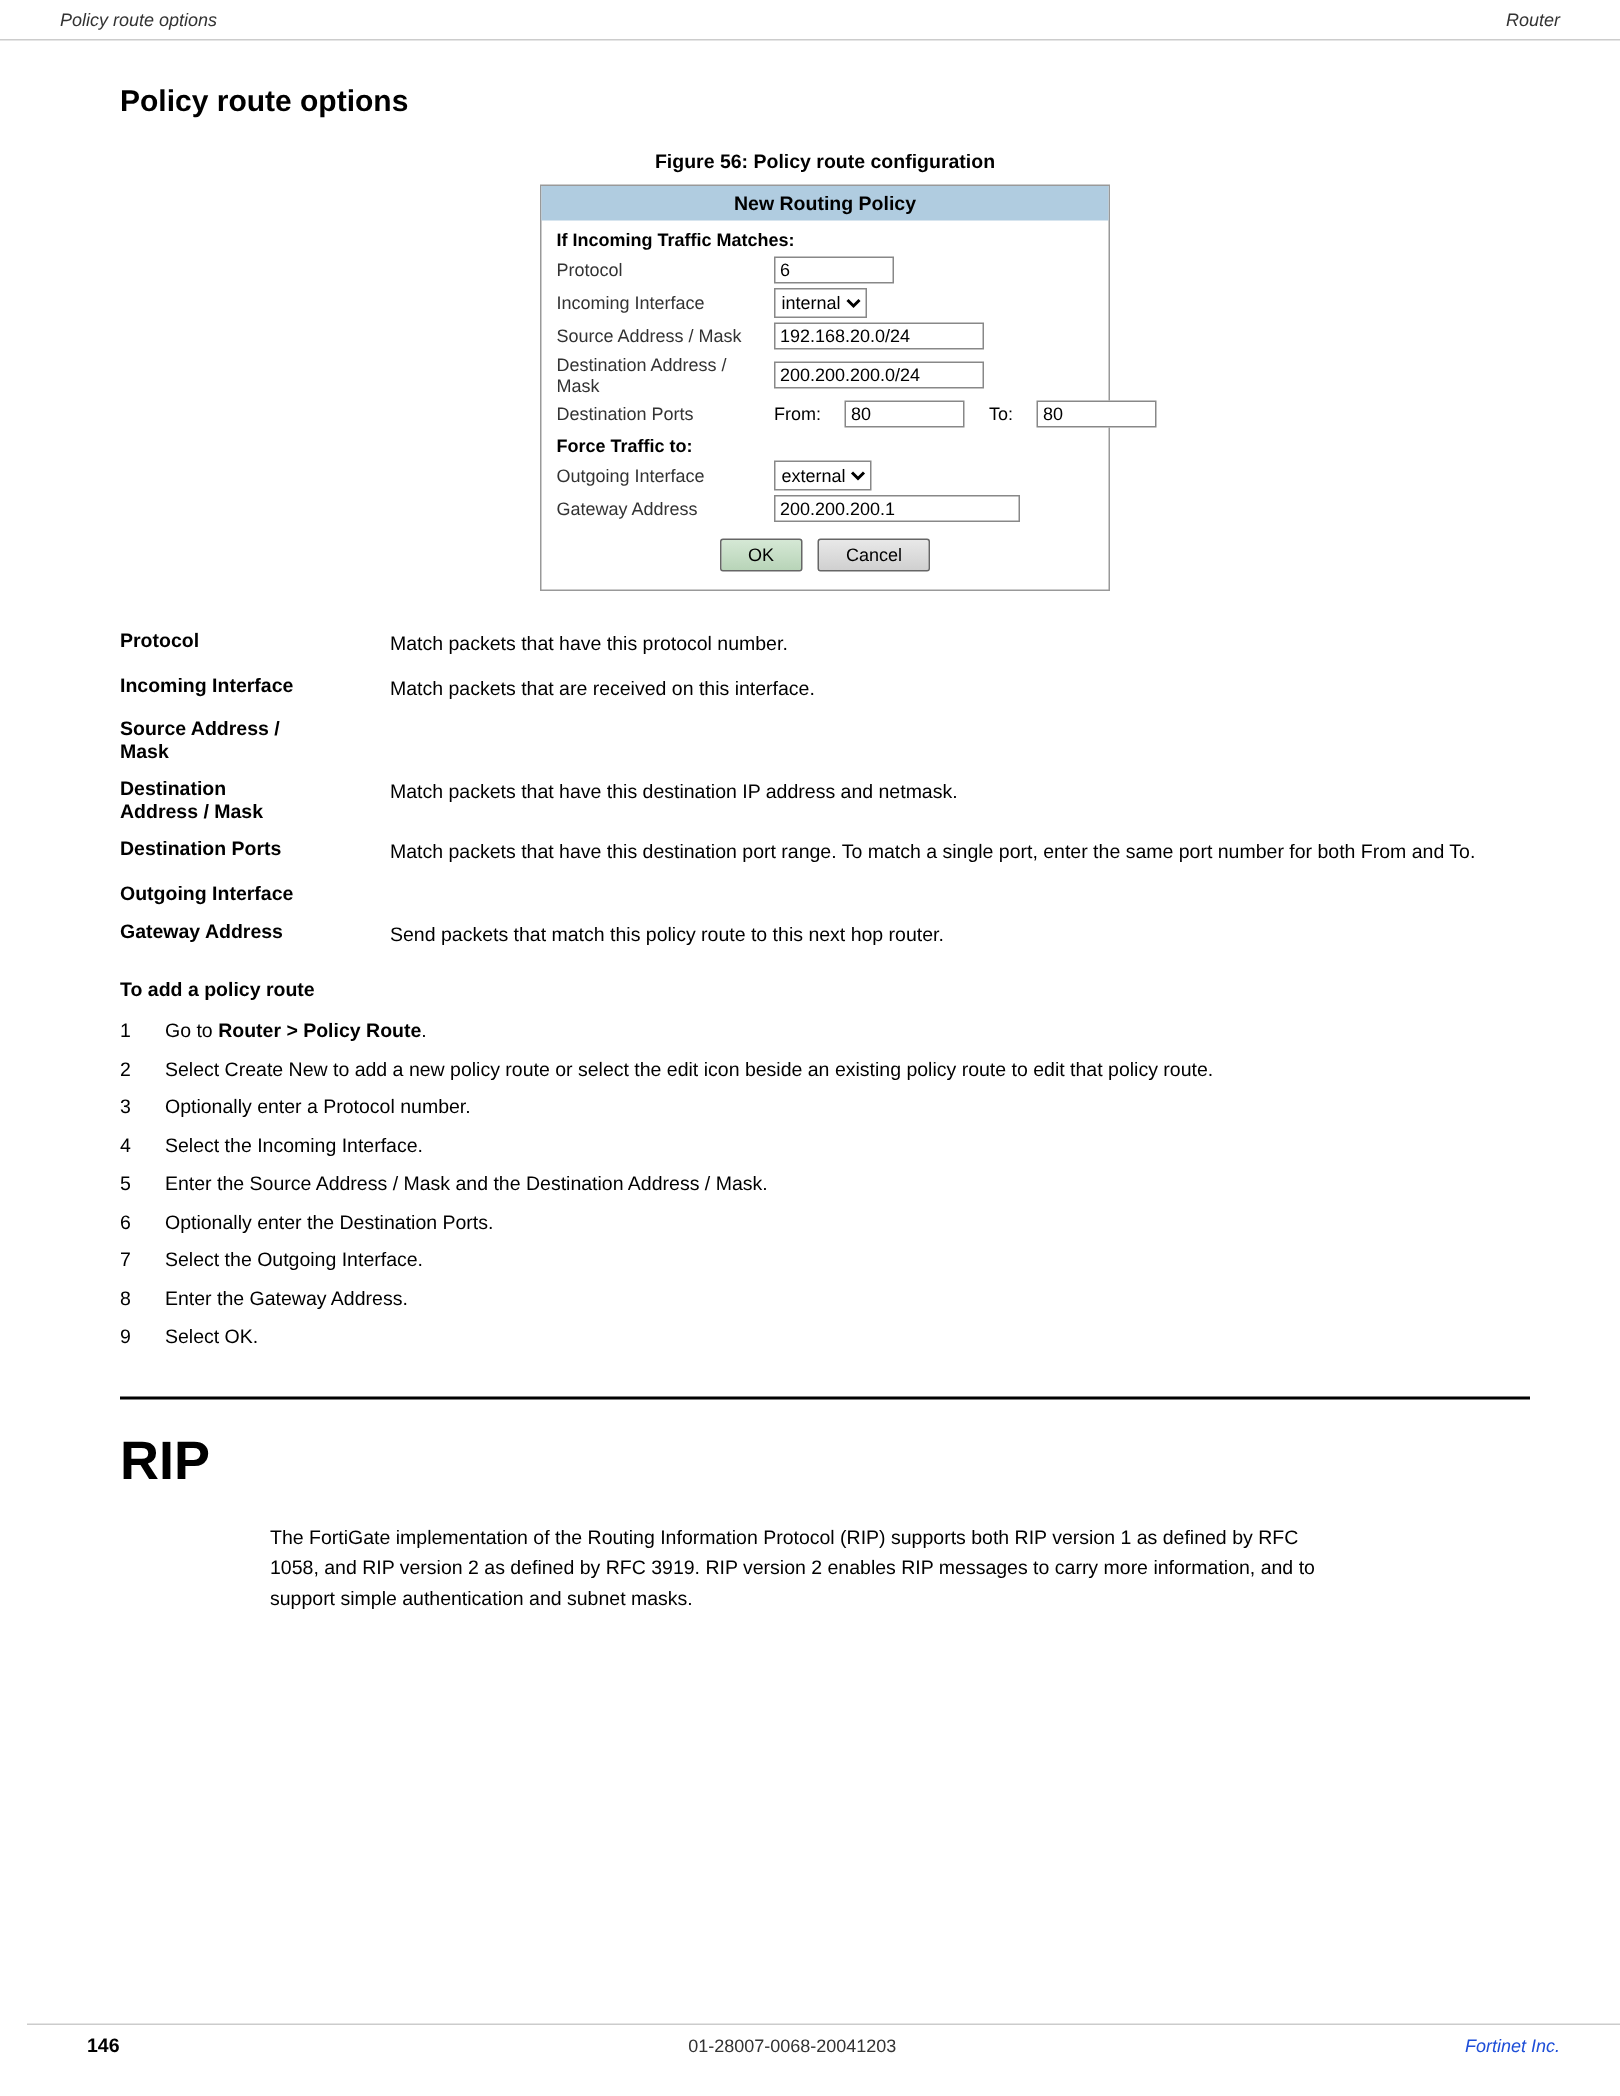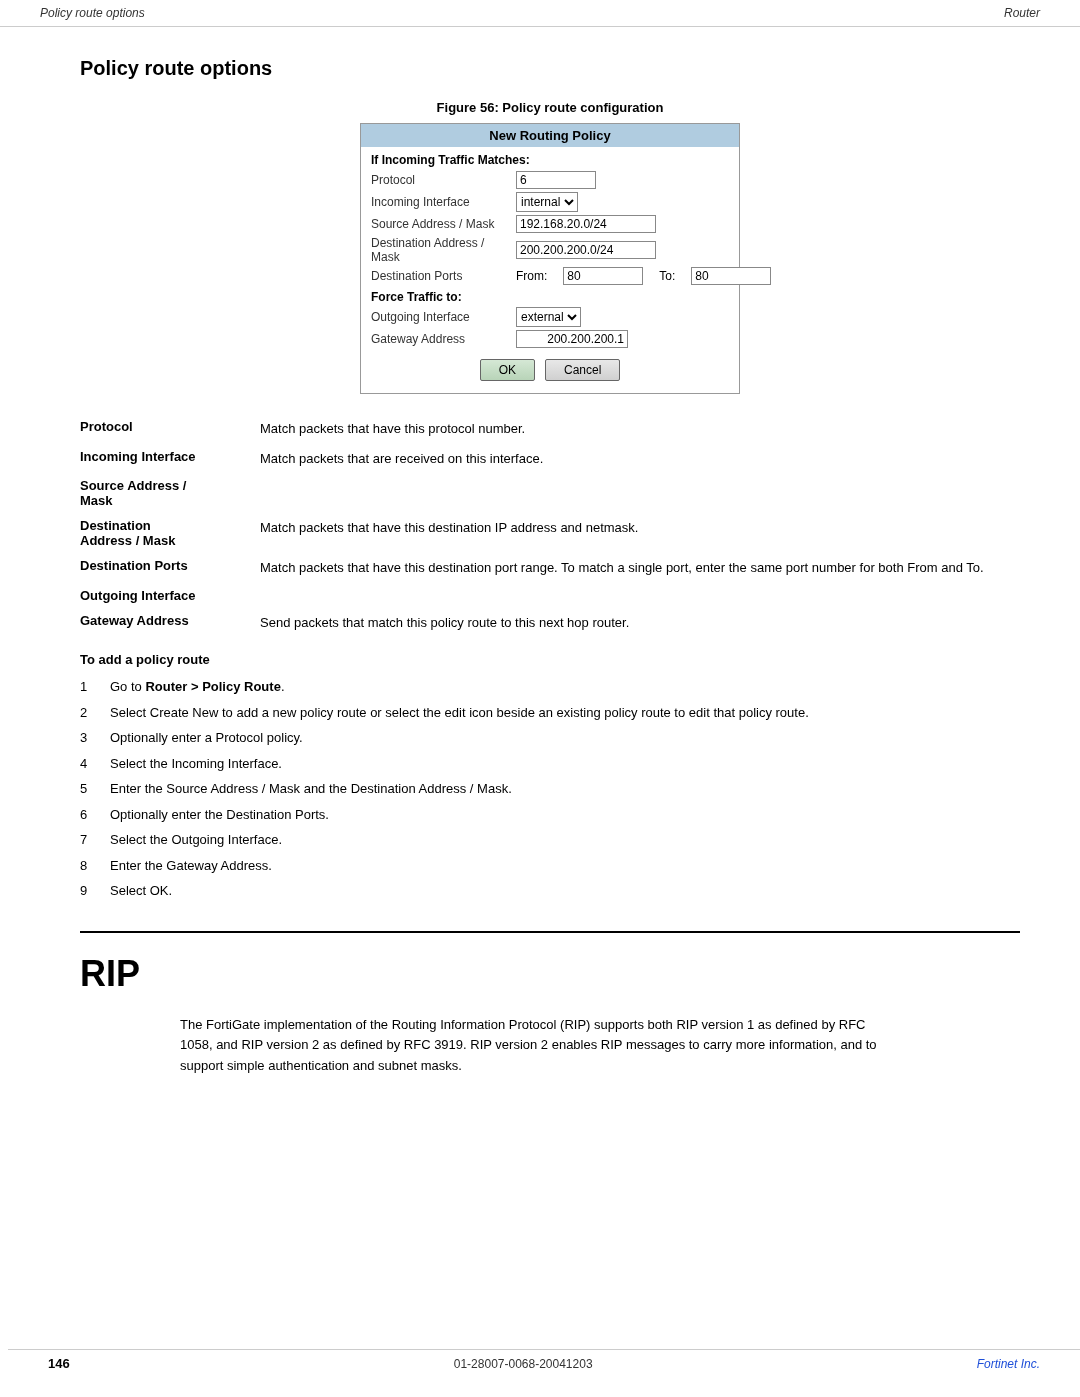--- a/index.html
+++ b/index.html
@@ -231,21 +231,21 @@
       padding-left: 100px;
       font-size: 13px;
       line-height: 1.6;
       max-width: 820px;
     }
 
     
     .footer {
       position: absolute;
       bottom: 20px;
-      left: 8px;
+      left: 18px;
       right: 0;
       display: flex;
       justify-content: space-between;
       align-items: center;
       padding: 6px 40px;
       border-top: 1px solid #ccc;
     }
 
     .footer-page {
       font-weight: bold;
@@ -336,21 +336,21 @@
             <span class="dialog-row-value">
               <select class="dialog-select">
                 <option>external</option>
               </select>
             </span>
           </div>
 
           <div class="dialog-row">
             <span class="dialog-row-label">Gateway Address</span>
             <span class="dialog-row-value">
-              <input class="dialog-input" type="text" value="200.200.200.1" style="width: 112px; text-align: right;">
+              <input class="dialog-input" type="text" value="200.200.200.1" style="width: 164px;">
             </span>
           </div>
 
           <div class="dialog-buttons">
             <button class="dialog-btn dialog-btn-ok">OK</button>
             <button class="dialog-btn">Cancel</button>
           </div>
         </div>
       </div>
     </div>
@@ -397,21 +397,21 @@
       <li class="instructions-list-item">
         <span class="step-num">1</span>
         <span class="step-text">Go to <strong>Router &gt; Policy Route</strong>.</span>
       </li>
       <li class="instructions-list-item">
         <span class="step-num">2</span>
         <span class="step-text">Select Create New to add a new policy route or select the edit icon beside an existing policy route to edit that policy route.</span>
       </li>
       <li class="instructions-list-item">
         <span class="step-num">3</span>
-        <span class="step-text">Optionally enter a Protocol policy.</span>
+        <span class="step-text">Optionally enter a Protocol number.</span>
       </li>
       <li class="instructions-list-item">
         <span class="step-num">4</span>
         <span class="step-text">Select the Incoming Interface.</span>
       </li>
       <li class="instructions-list-item">
         <span class="step-num">5</span>
         <span class="step-text">Enter the Source Address / Mask and the Destination Address / Mask.</span>
       </li>
       <li class="instructions-list-item">

